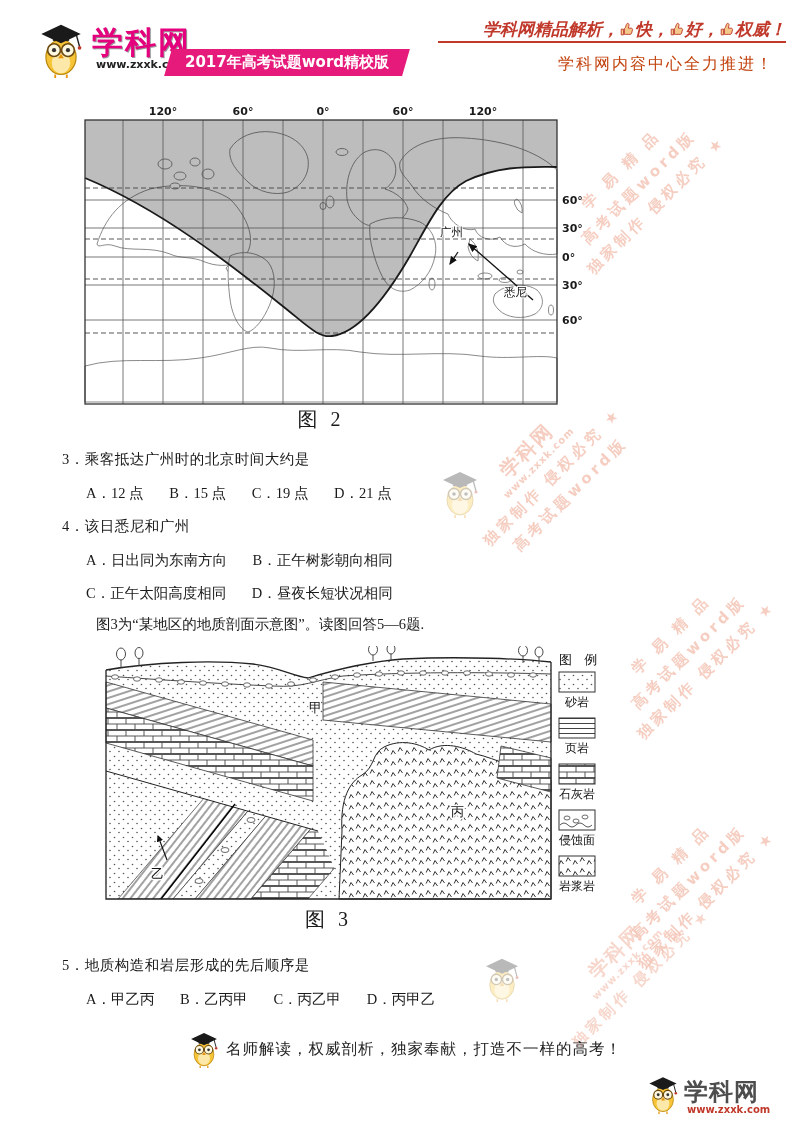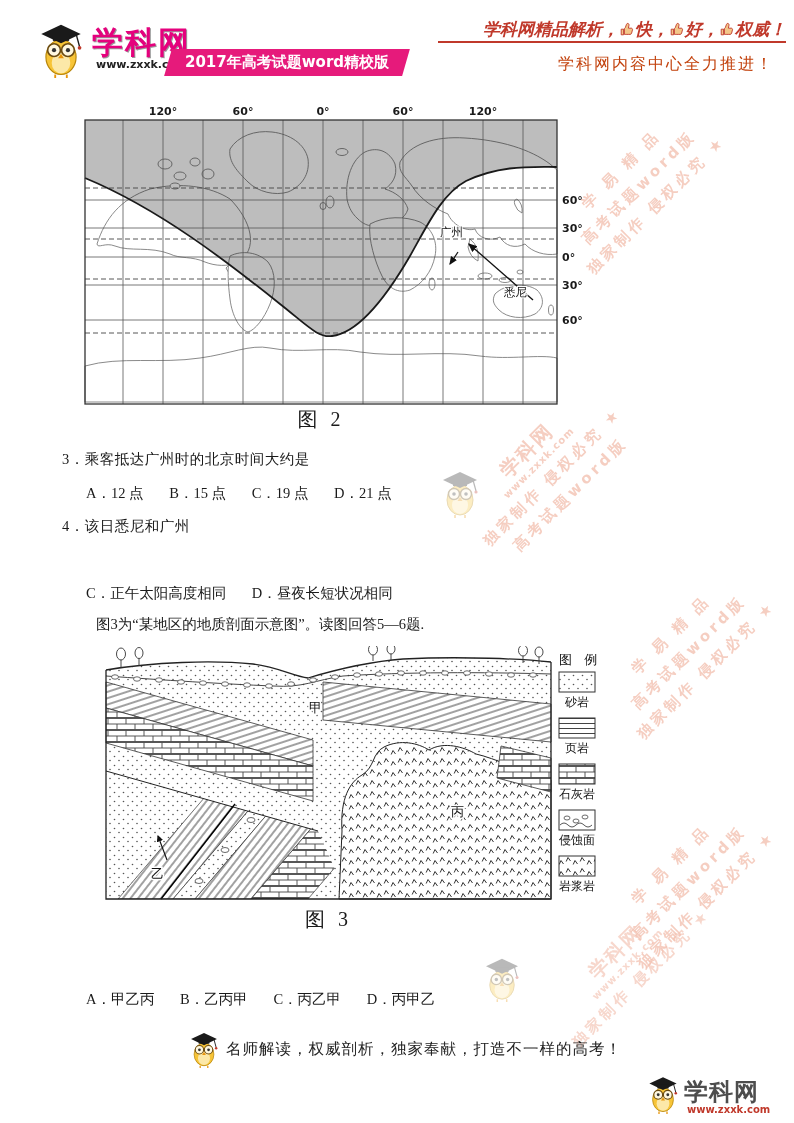--- a/index.html
+++ b/index.html
@@ -215,20 +215,24 @@
   <div class="figcap" style="left:85px;top:406px;width:472px;">图 2</div>
 
   <div class="qstem" style="top:450px;">3．乘客抵达广州时的北京时间大约是</div>
   <div class="qopts" style="top:484px;">
     <span>A．12 点</span>
     <span>B．15 点</span>
     <span>C．19 点</span>
     <span>D．21 点</span>
   </div>
   <div class="qstem" style="top:517px;text-align:right;">4．该日悉尼和广州</div>
+  <div class="qopts" style="top:551px;">
+    <span>A．日出同为东南方向</span>
+    <span>B．正午树影朝向相同</span>
+  </div>
   <div class="qopts" style="top:584px;">
     <span>C．正午太阳高度相同</span>
     <span>D．昼夜长短状况相同</span>
   </div>
   <div class="intro" style="top:615px;">图3为“某地区的地质剖面示意图”。读图回答5—6题.</div>
 
   <svg style="position:absolute;left:103px;top:646px;" width="535" height="260" viewBox="0 0 535 260">
     <defs>
       <marker id="arr2" markerWidth="8" markerHeight="8" refX="5" refY="3" orient="auto">
         <path d="M0,0 L6,3 L0,6 Z" fill="#111"></path>
@@ -349,20 +353,21 @@
         <ellipse cx="482" cy="171" rx="3" ry="2" fill="#fff" stroke="#444" stroke-width="0.8"></ellipse>
         <path d="M457,179 q4,-4 8,0 t8,0 t8,0 t8,0" fill="none" stroke="#444" stroke-width="0.9"></path>
       </g>
       <text x="474" y="198" font-size="12" fill="#111" text-anchor="middle">侵蚀面</text>
       <rect x="456" y="210" width="36" height="20" fill="url(#pV)" stroke="#333"></rect>
       <text x="474" y="244" font-size="12" fill="#111" text-anchor="middle">岩浆岩</text>
     </g>
   </svg>
   <div class="figcap" style="left:106px;top:906px;width:445px;">图 3</div>
 
+  <div class="qstem" style="top:956px;">5．地质构造和岩层形成的先后顺序是</div>
   <div class="qopts" style="top:990px;">
     <span>A．甲乙丙</span>
     <span>B．乙丙甲</span>
     <span>C．丙乙甲</span>
     <span>D．丙甲乙</span>
   </div>
 
   <svg class="promo-owl">
       <use href="#owl"></use>
     </svg>

